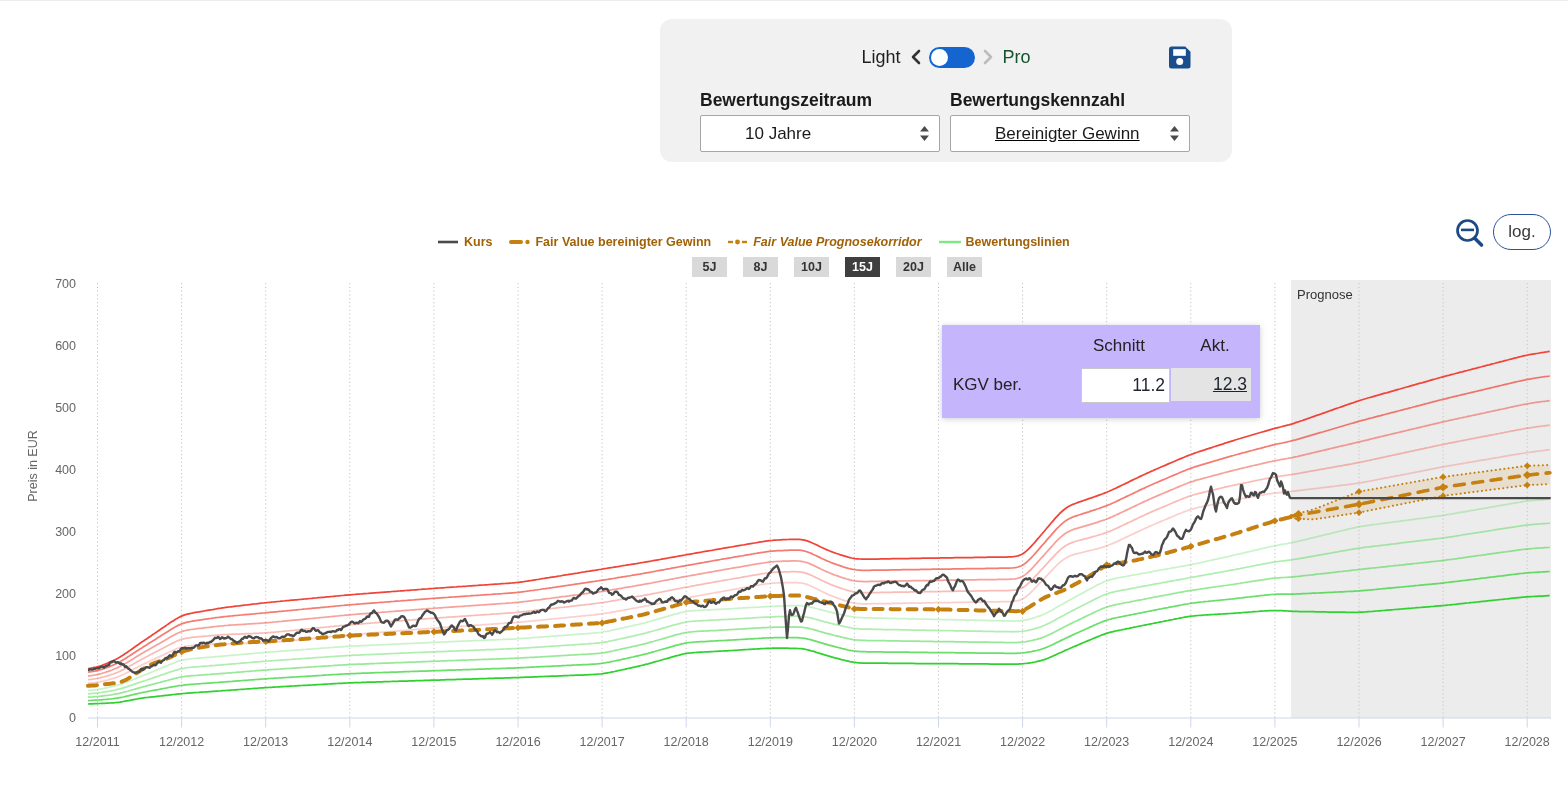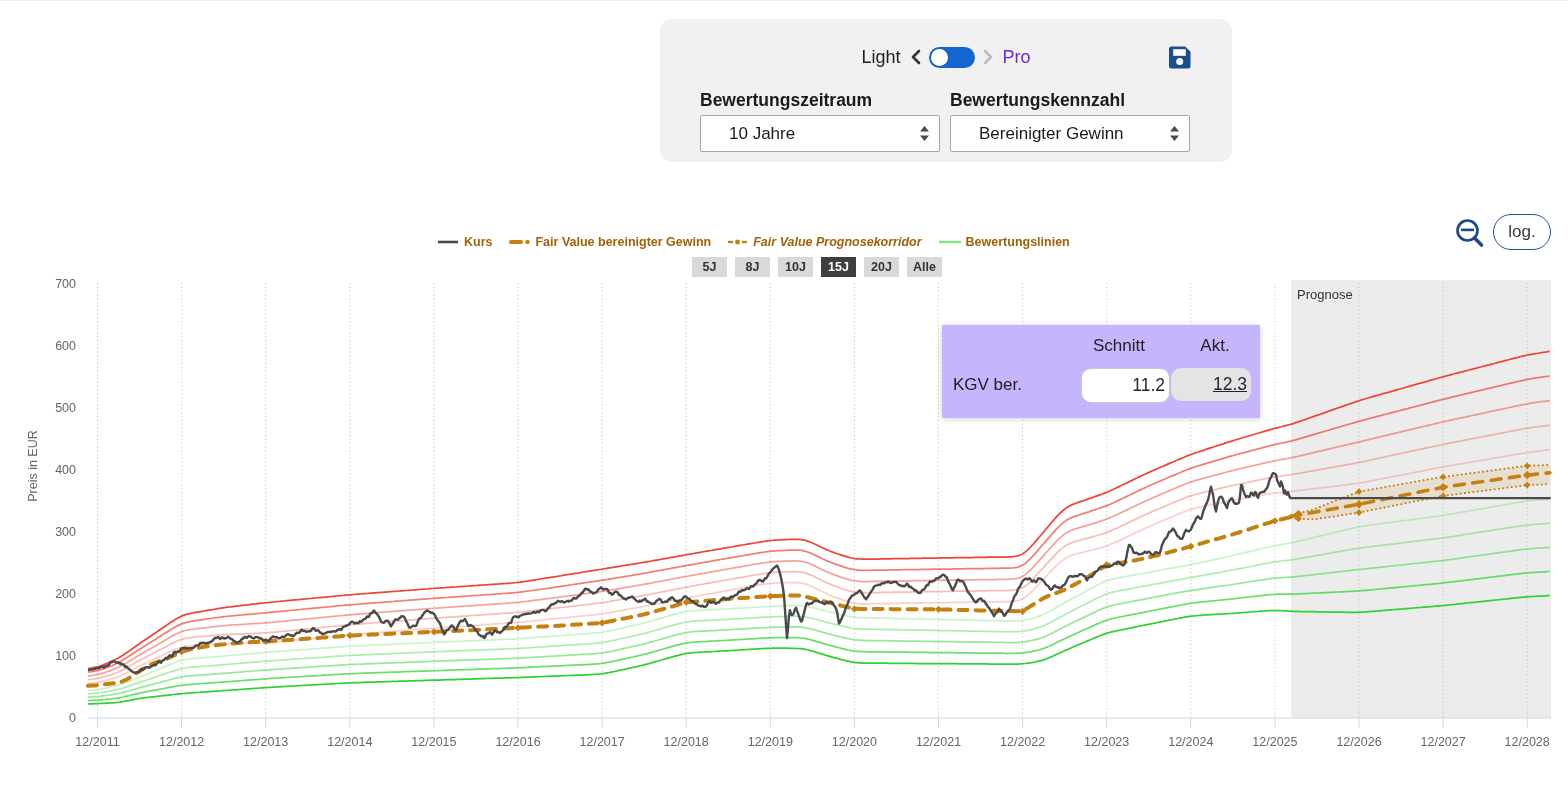--- a/index.html
+++ b/index.html
@@ -4,43 +4,43 @@
 <style>
   html,body{margin:0;padding:0;}
   body{width:1568px;height:787px;position:relative;background:#fff;
        font-family:"Liberation Sans", sans-serif;overflow:hidden;}
   .topline{position:absolute;left:0;top:0;width:1568px;height:1px;background:#ededed;}
   .panel{position:absolute;left:660px;top:19px;width:572px;height:143px;
          background:#f1f1f1;border-radius:12px;}
   .togglerow{position:absolute;left:0;top:26px;width:572px;height:24px;
              display:flex;align-items:center;justify-content:center;}
   .lbl-light{font-size:18px;color:#1f1f1f;}
-  .lbl-pro{font-size:18px;color:#6d28d9;}
+  .lbl-pro{font-size:18px;color:#14532d;}
   .tgl{width:46px;height:21px;background:#1565d0;border-radius:11px;position:relative;}
   .tgl .knob{position:absolute;left:2px;top:2px;width:17px;height:17px;background:#fff;border-radius:50%;}
   .saveic{position:absolute;left:509px;top:27px;}
   .slab{position:absolute;font-size:17.5px;font-weight:bold;color:#1a1a1a;top:71px;}
   .selbox{position:absolute;top:96px;width:238px;height:35px;border:1px solid #a6a6a6;
           border-radius:2px;background:#fff;display:flex;align-items:center;}
-  .selbox span{font-size:17px;color:#1a1a1a;padding-left:28px;}
+  .selbox span{font-size:17px;color:#1a1a1a;padding-left:10px;margin-left:34px;}
   .selbox svg{position:absolute;right:9px;top:9px;}
   #chart text{font-family:"Liberation Sans",sans-serif;}
   .legend{position:absolute;left:438px;top:227px;display:flex;align-items:center;height:18px;}
   .legend .it{display:flex;align-items:center;font-size:12.5px;font-weight:bold;color:#a16207;margin-top:12px;}
   .legend .sw{margin-right:5px;}
-  .btns{position:absolute;left:692px;top:257px;display:flex;gap:8px;}
+  .btns{position:absolute;left:692px;top:257px;display:flex;gap:16px;}
   .btns div{width:35px;height:20px;background:#d9d9d9;color:#333;font-size:12.5px;font-weight:bold;
             display:flex;align-items:center;justify-content:center;}
   .btns div.act{background:#3f3f3f;color:#ffffff;}
   .kgvbox{position:absolute;left:942px;top:325px;width:318px;height:93px;background:#c4b5fd;
           box-shadow:0 1px 6px rgba(120,120,120,.35);z-index:5;}
   .kgvbox .hdr{position:absolute;top:11px;font-size:17px;color:#222;}
   .kgvbox .lab{position:absolute;top:50px;left:11px;font-size:17px;color:#222;}
   .kgvbox .cell{position:absolute;top:43px;height:33px;width:83px;font-size:17.5px;color:#1f2430;
-                display:flex;align-items:center;justify-content:flex-end;padding-right:4px;border-radius:10px;}
+                display:flex;align-items:center;justify-content:flex-end;padding-right:4px;}
   .kgvbox .c1{left:139px;border:1px solid #c9c9c9;background:#fff;}
   .kgvbox .c2{left:229px;width:76px;background:#e4e4e4;text-decoration:underline;}
   .zoomctl{position:absolute;left:1450px;top:208px;}
   .logpill{position:absolute;left:1493px;top:214px;width:58px;height:36px;border:1px solid #2a5298;
            border-radius:18px;box-sizing:border-box;display:flex;align-items:center;justify-content:center;
            font-size:17px;color:#3a3a3a;}
 </style>
 </head>
 <body>
 <div class="topline"></div>
@@ -66,21 +66,21 @@
   </svg>
   <div class="slab" style="left:40px;">Bewertungszeitraum</div>
   <div class="selbox" style="left:40px;">
       <span>10 Jahre</span>
     <svg width="11" height="17" viewBox="0 0 11 17">
         <path d="M5.5 1 L10 6.5 L1 6.5 Z" fill="#4a4a4a"></path>
         <path d="M5.5 16 L10 10.5 L1 10.5 Z" fill="#4a4a4a"></path>
       </svg>
   </div>
   <div class="slab" style="left:290px;text-align:center;">Bewertungskennzahl</div>
-  <div class="selbox" style="left:290px;">
+  <div class="selbox" style="left:290px;text-decoration:underline;">
       <span>Bereinigter Gewinn</span>
     <svg width="11" height="17" viewBox="0 0 11 17">
         <path d="M5.5 1 L10 6.5 L1 6.5 Z" fill="#4a4a4a"></path>
         <path d="M5.5 16 L10 10.5 L1 10.5 Z" fill="#4a4a4a"></path>
       </svg>
   </div>
 </div>
 
 <div class="legend">
   <div class="it">

